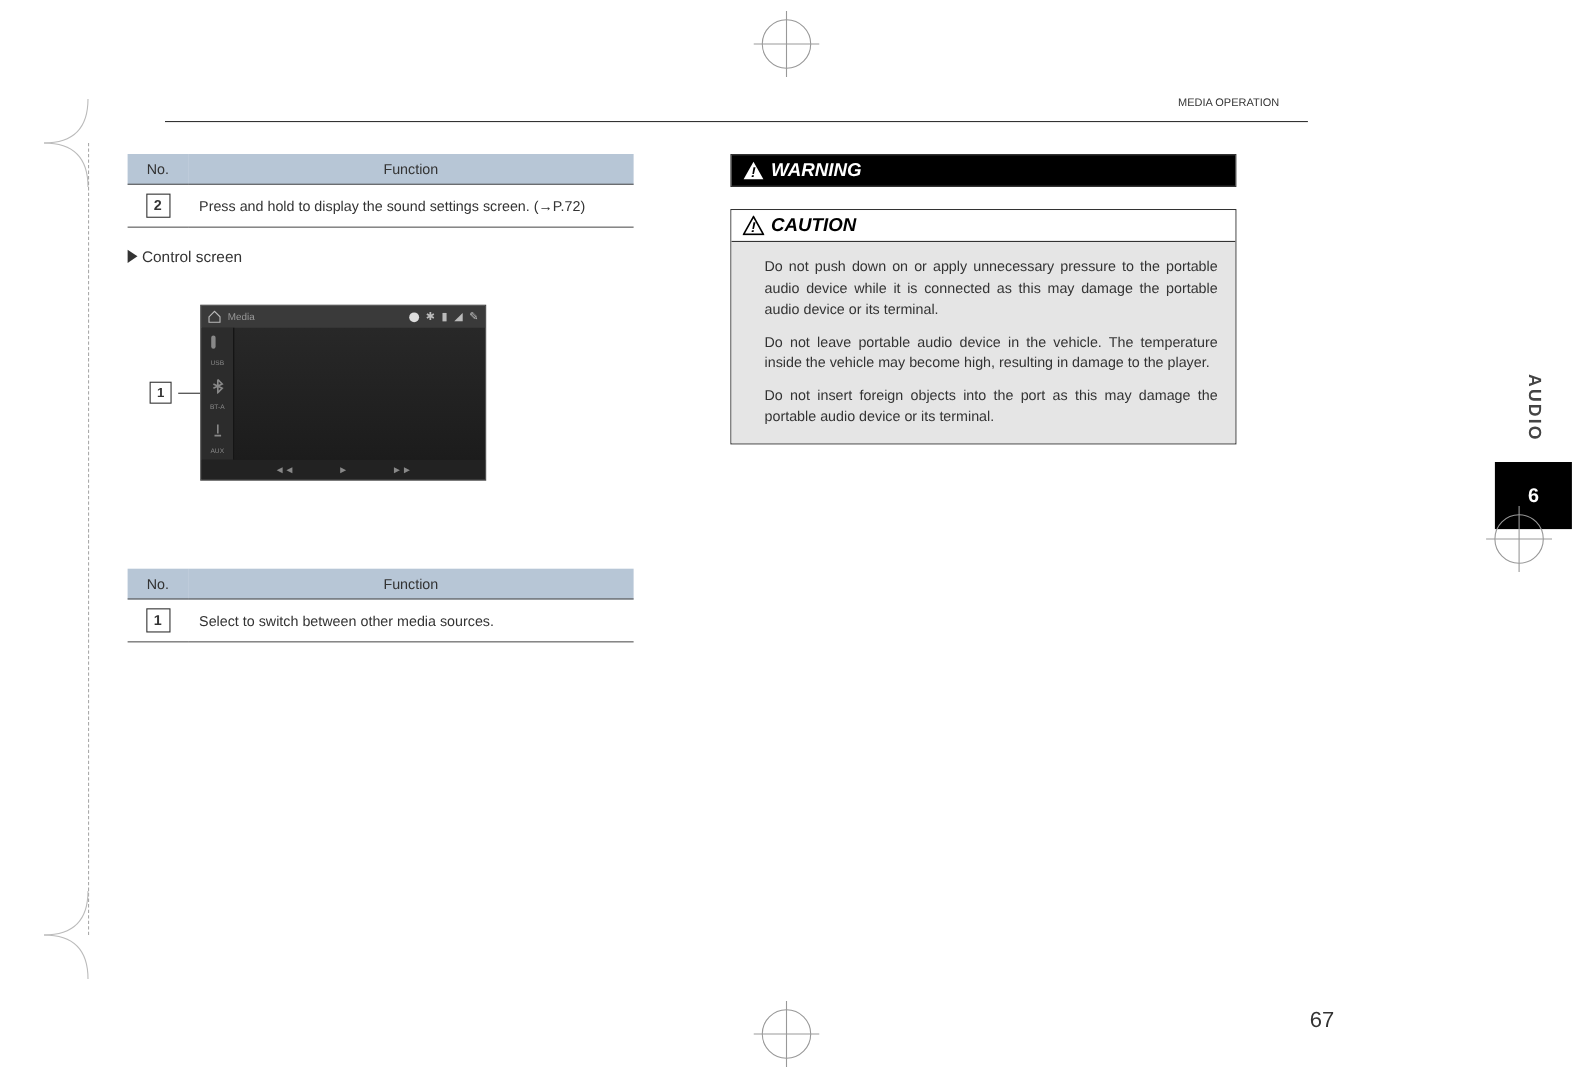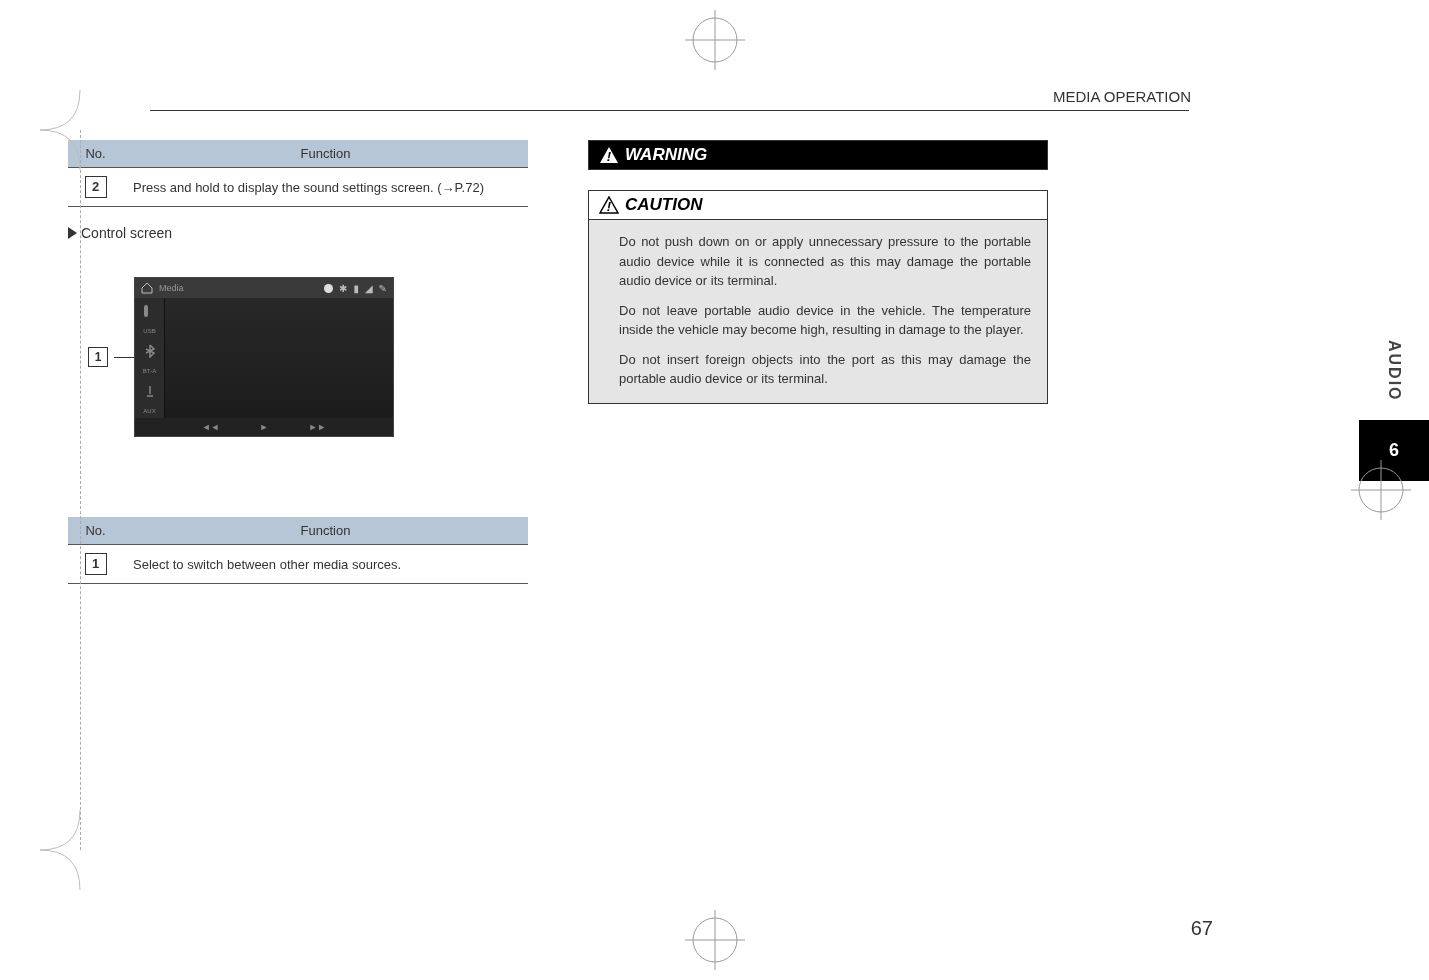--- a/index.html
+++ b/index.html
@@ -11,40 +11,41 @@
     position: relative;
     color: #333;
   }
   .page-wrap {
     display: flex;
     width: 1429px;
     height: 980px;
   }
   .content-area {
     flex: 1;
-    padding: 60px 40px 40px 68px;
-    display: flex;
-    gap: 60px;
+    padding: 60px 40px 40px 100px;
+    display: flex;
+    gap: 88px;
+    margin-left: 16px;
   }
   .col-left, .col-right {
     flex: 1;
     max-width: 460px;
   }
   .header-line {
     position: absolute;
     top: 110px;
     left: 150px;
     right: 240px;
     border-top: 1px solid #333;
   }
   .header-label {
     position: absolute;
     top: 88px;
-    right: 238px;
-    font-size: 15px;
+    right: 266px;
+    font-size: 10px;
     color: #333;
     margin-left: 20px;
   }
   .side-strip {
     width: 70px;
     background: #fff;
     display: flex;
     flex-direction: column;
     align-items: center;
     padding-top: 340px;

